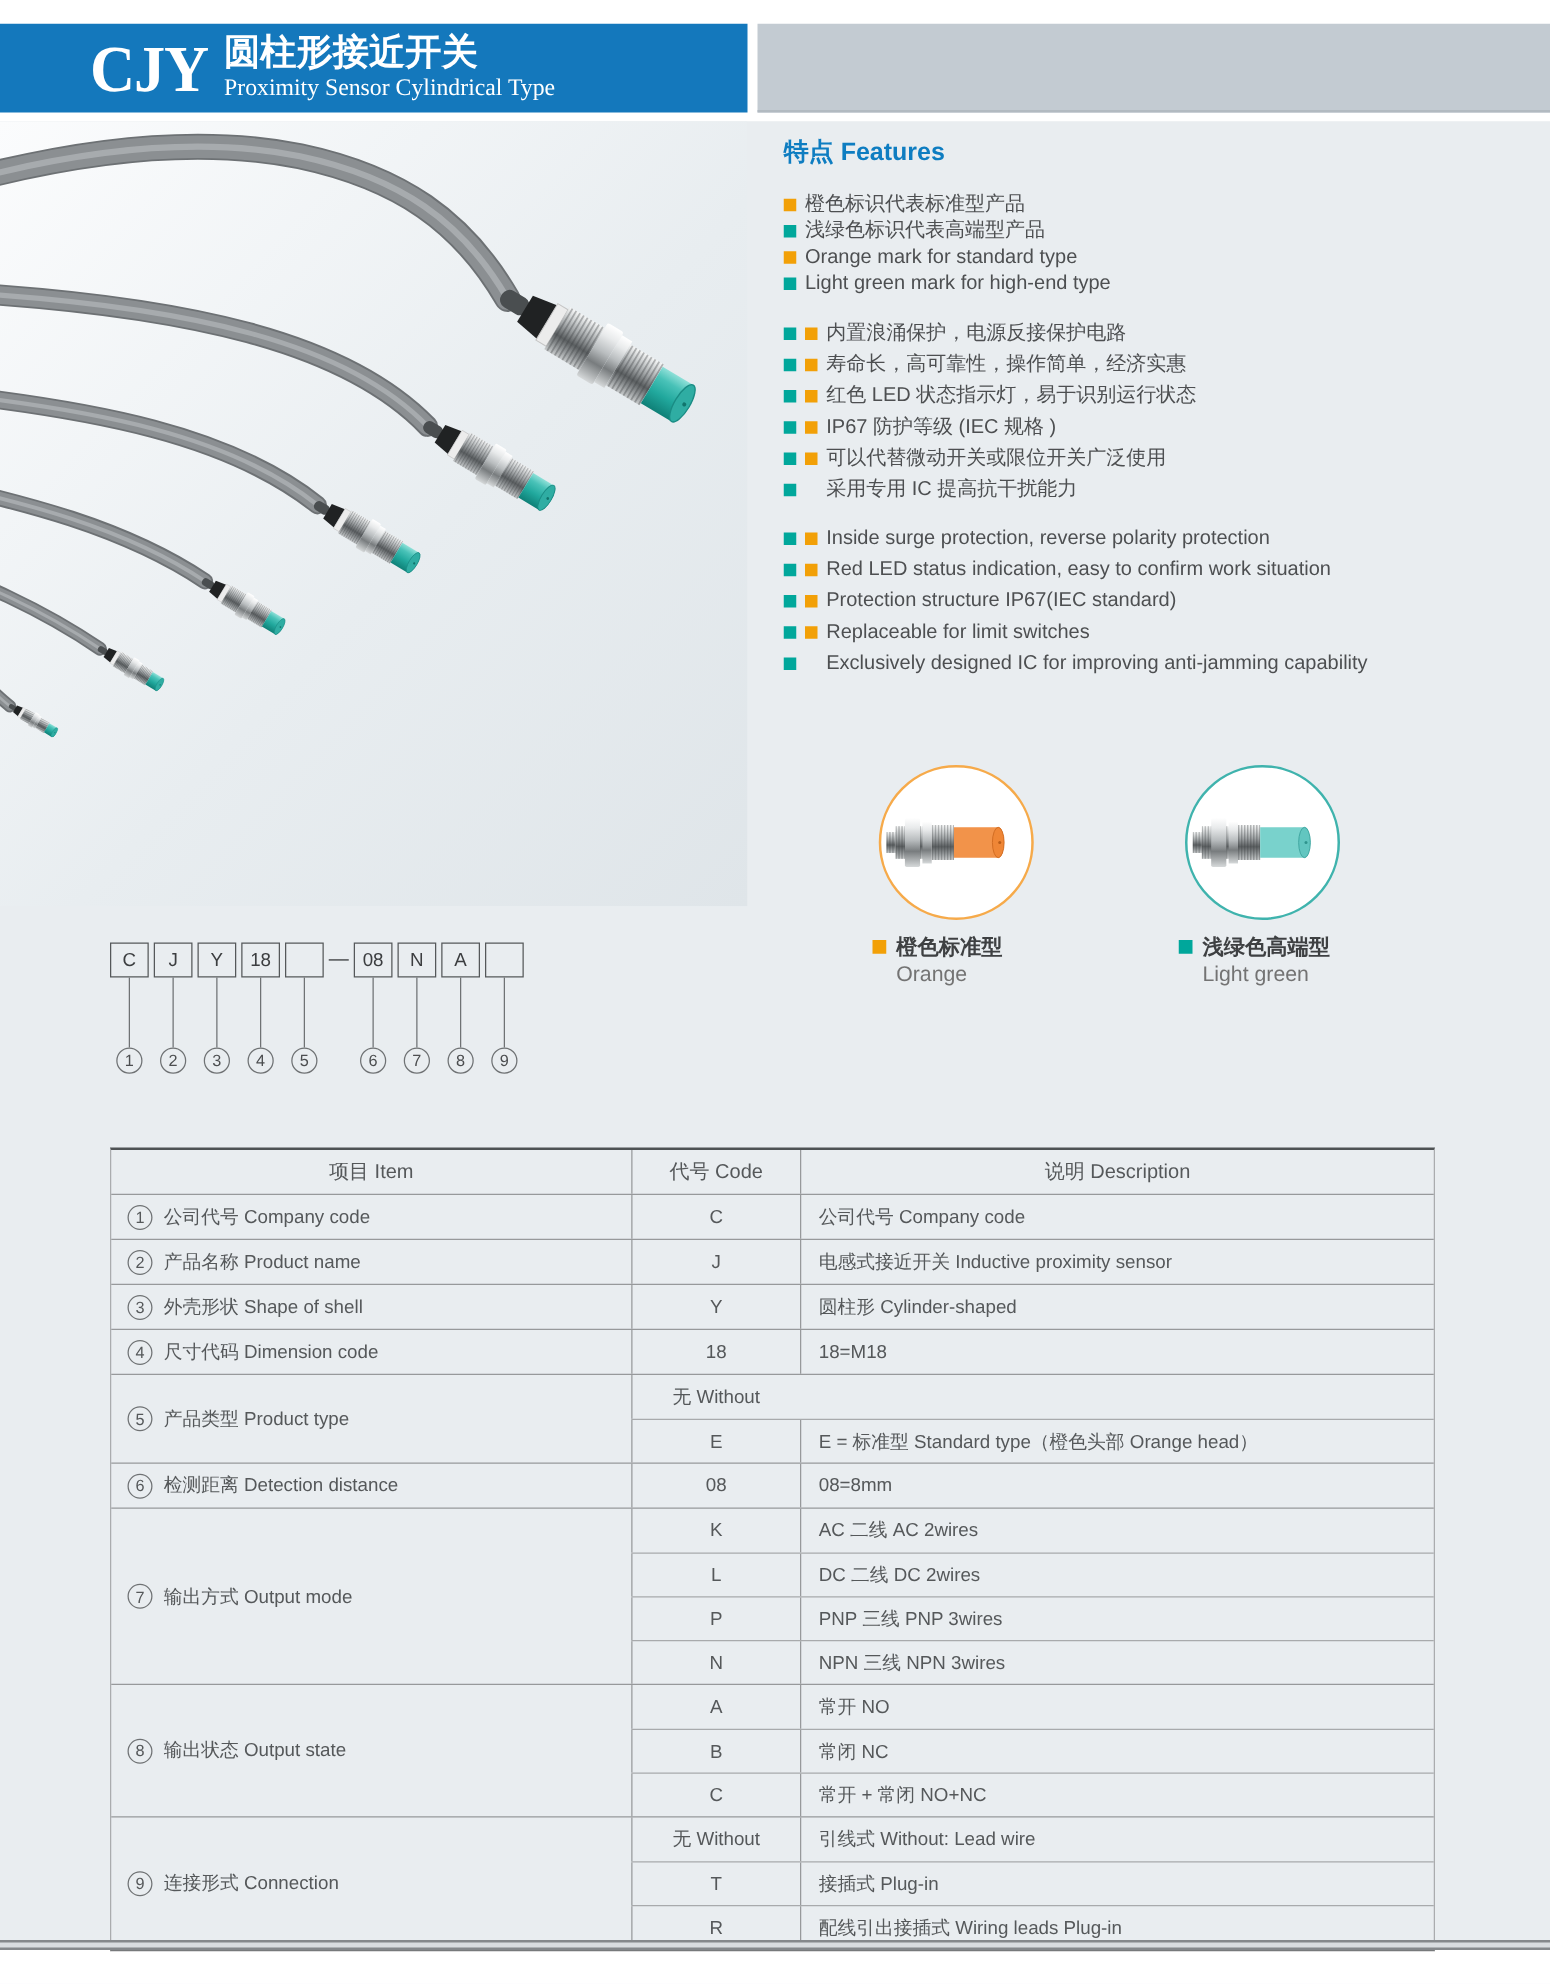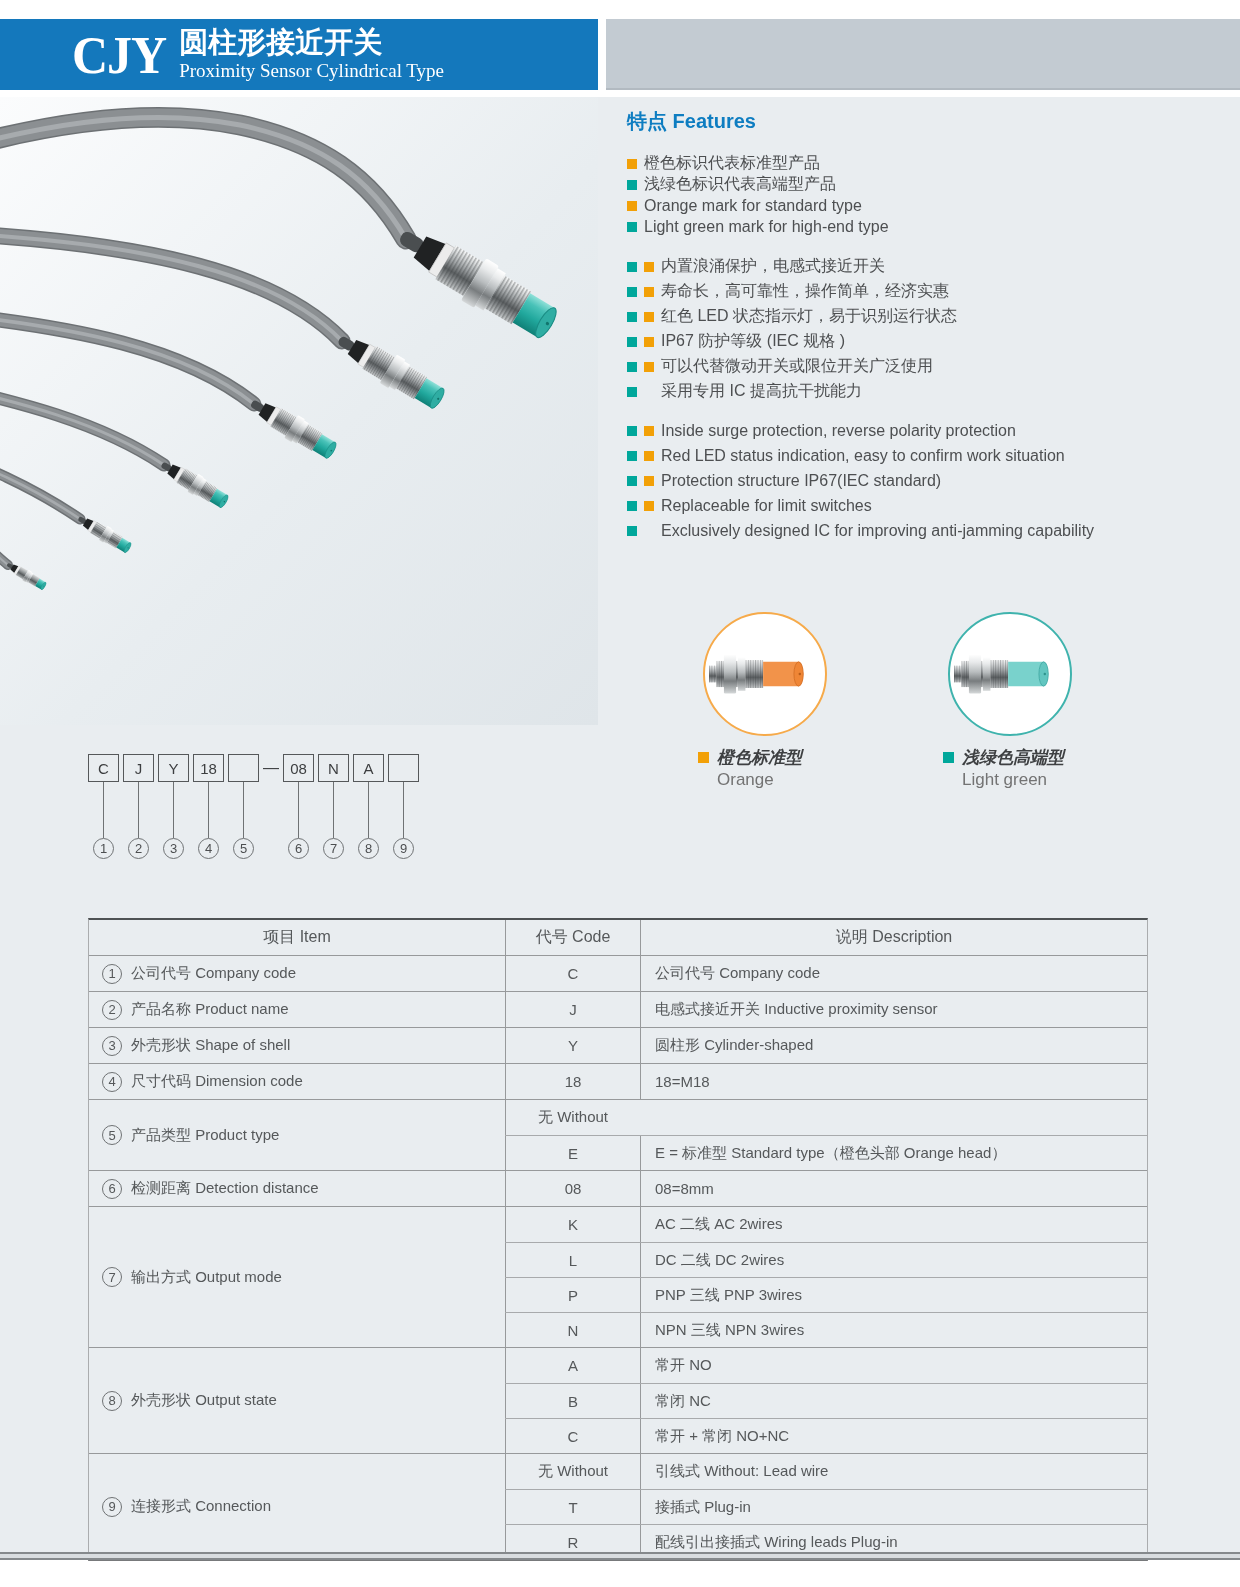--- a/index.html
+++ b/index.html
@@ -43,21 +43,21 @@
   
   .variants{position:absolute;top:612px;left:655px;display:flex;gap:25px;}
   .variant{width:220px;}
   .v-circle{width:124px;height:124px;border-radius:50%;background:#fff;margin:0 auto;display:flex;align-items:center;justify-content:center;overflow:hidden;}
   .variant.orange .v-circle{border:2px solid #f6aa4a;}
   .variant.teal .v-circle{border:2px solid #3fb3ad;}
   .v-label{display:flex;align-items:center;gap:8px;padding-left:43px;margin-top:10px;}
   .v-label .sq{margin-right:0;width:11px;height:11px;flex:0 0 11px;}
   .variant.orange .v-label .sq{background:var(--orange);}
   .variant.teal .v-label .sq{background:var(--teal);}
-  .v-zh{font-size:17px;font-weight:bold;color:#3e4042;font-style:italic;}
+  .v-zh{font-size:17px;font-weight:bold;color:#3e4042;}
   .v-en{font-size:17px;color:#737373;padding-left:62px;margin-top:1px;}
   .variant.orange .cap-shape{fill:#f2934a;} .variant.orange .cap-face{fill:#ef8636;stroke:#d06a20;} .variant.orange .cap-dot{fill:#b85c18;}
   .variant.teal .cap-shape{fill:#79d2cc;} .variant.teal .cap-face{fill:#62c6c0;stroke:#3da49e;} .variant.teal .cap-dot{fill:#2f948d;}
 
   
   .model{position:absolute;top:728px;left:88px;width:520px;}
   .model-row{display:flex;align-items:flex-start;gap:4px;margin-top:26px;}
   .seg{display:flex;flex-direction:column;align-items:center;width:31px;}
   .m-box{width:31px;height:28px;border:1px solid #55585a;font-size:15px;color:#3c3e40;display:flex;align-items:center;justify-content:center;background:transparent;}
   .m-line{width:1px;height:56px;background:#6f7274;}
@@ -209,21 +209,21 @@
           <span class="sq teal"></span>
           <span class="feat-text">Light green mark for high-end type</span>
         </div>
       </div>
 
     <div class="feat-list spaced" style="margin-top:17px;">
 
         <div class="feat-line">
           <span class="sq teal"></span>
           <span class="sq orange"></span>
-          <span class="feat-text">内置浪涌保护，电感式接近开关</span>
+          <span class="feat-text">内置浪涌保护，电源反接保护电路</span>
         </div>
 
         <div class="feat-line">
           <span class="sq teal"></span>
           <span class="sq orange"></span>
           <span class="feat-text">寿命长，高可靠性，操作简单，经济实惠</span>
         </div>
 
         <div class="feat-line">
           <span class="sq teal"></span>
@@ -517,21 +517,21 @@
               <div class="subrow">
                 <div class="td code">N</div>
                 <div class="td desc">NPN 三线 NPN 3wires</div>
               </div>
             </div>
         </div>
 
         <div class="t-group">
           <div class="td item">
             <span class="circ-num">8</span>
-            <span>外壳形状 Output state</span>
+            <span>输出状态 Output state</span>
           </div>
           <div class="subrows">
 
               <div class="subrow">
                 <div class="td code">A</div>
                 <div class="td desc">常开 NO</div>
               </div>
 
               <div class="subrow">
                 <div class="td code">B</div>

